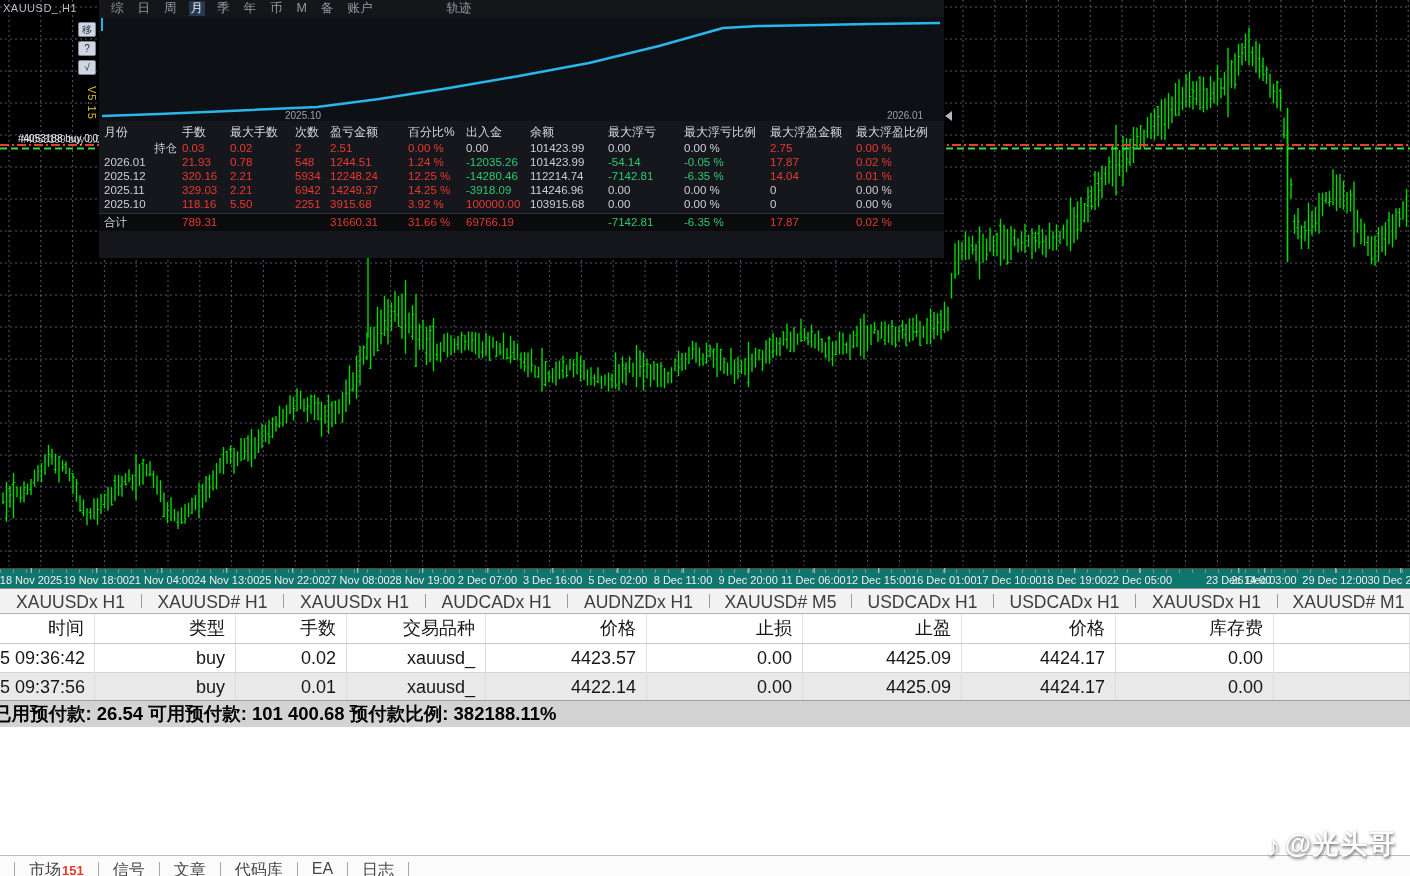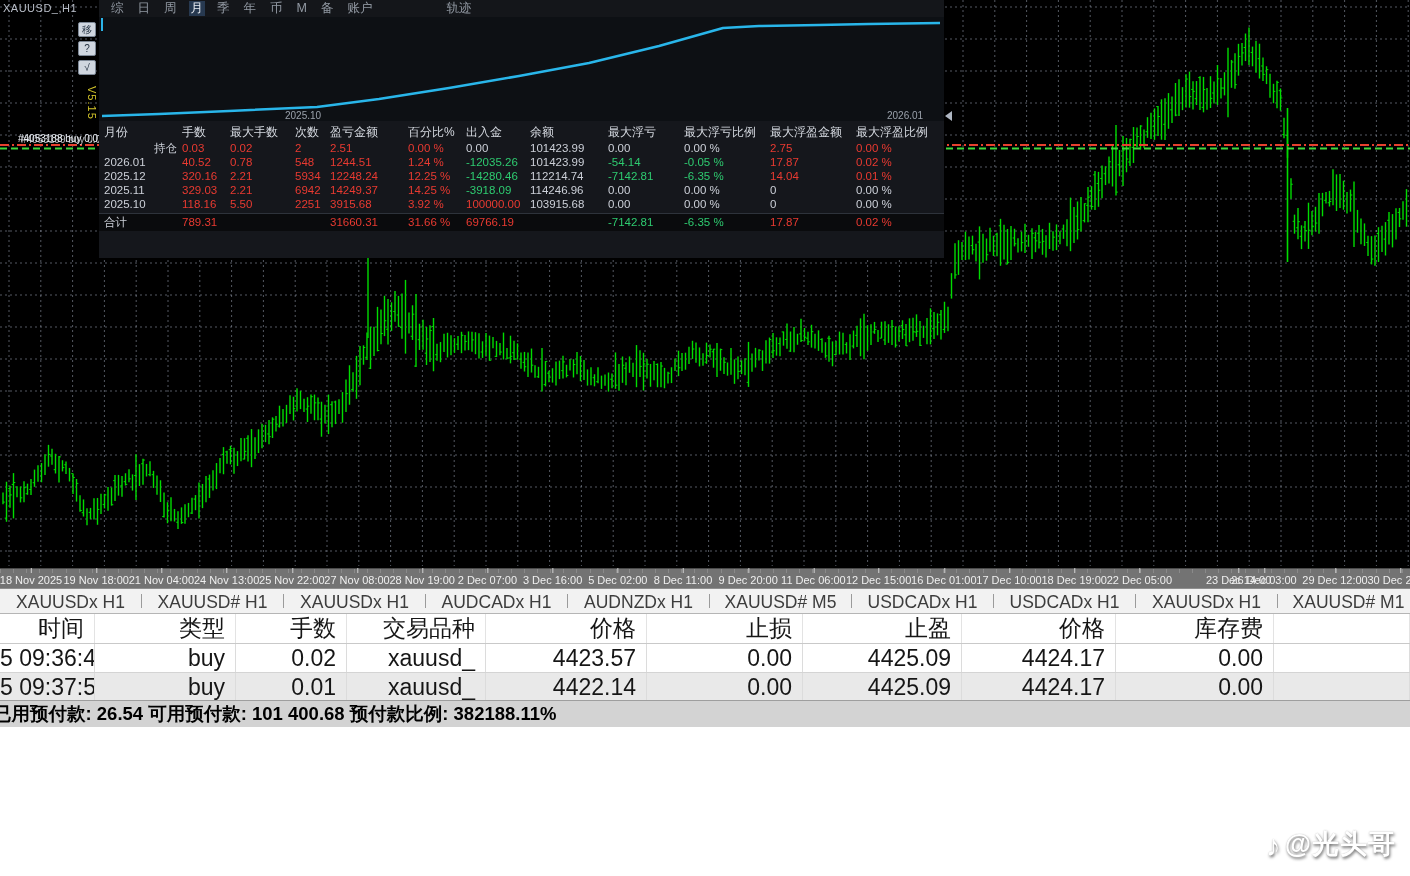--- a/index.html
+++ b/index.html
@@ -38,36 +38,36 @@
   .axis-label.l1{left:186px;}
   .axis-label.l2{left:788px;}
   .stats-table{position:relative;padding-top:3px;}
   .stats-row{display:flex;height:14px;line-height:14px;font-size:11.5px;}
   .stats-row.header{height:17px;line-height:17px;color:#d4d8df;font-size:12px;}
   .stats-row.total{height:17px;line-height:16px;background:#0a0b0d;border-top:1px solid #2e333b;margin-top:2px;}
   .stats-cell{overflow:hidden;white-space:nowrap;padding-left:5px;box-sizing:border-box;}
   .c-w{color:#ccd0d8;} .c-r{color:#e93a31;} .c-g{color:#2ecb70;}
 
   
-  .time-axis{position:absolute;left:0;top:568px;width:1410px;height:20px;background:#737373;border-top:1px solid #4a4a4a;box-sizing:border-box;}
+  .time-axis{position:absolute;left:0;top:568px;width:1410px;height:20px;background:#0f766e;border-top:1px solid #4a4a4a;box-sizing:border-box;}
   .time-axis .ticks{position:absolute;left:0;top:0;width:100%;height:4px;
       background:repeating-linear-gradient(to right,#8a8a8a 0px,#8a8a8a 1px,transparent 1px,transparent 13.1px);}
   .time-label{position:absolute;top:5px;transform:translateX(-50%);font-size:11px;color:#efefef;white-space:nowrap;}
   .time-label .tl-tick{position:absolute;left:50%;top:-6px;width:1px;height:5px;background:#d0d0d0;}
 
   
   .chart-tabs{position:absolute;left:0;top:588px;width:1410px;height:25px;background:#f2f2f2;
       border-top:1px solid #8f8f8f;box-sizing:border-box;display:flex;overflow:hidden;}
   .chart-tab{width:141px;flex:0 0 auto;text-align:center;font-size:17.5px;color:#3d3d3d;padding-top:3px;
       box-sizing:border-box;cursor:pointer;white-space:nowrap;overflow:hidden;}
   .tab-sep{width:1px;margin-top:5px;height:14px;background:#9b9b9b;flex:0 0 auto;}
 
   
   .trade-table{position:absolute;left:0;top:613px;width:1410px;height:87px;background:#fff;border-top:1px solid #b5b5b5;box-sizing:border-box;}
-  .trade-row{display:flex;height:29px;line-height:29px;font-size:23px;color:#161616;box-sizing:border-box;}
+  .trade-row{display:flex;height:29px;line-height:29px;font-size:18px;color:#161616;box-sizing:border-box;}
   .trade-row.r1{background:#ffffff;border-top:1px solid #c9c9c9;}
   .trade-row.r2{background:#e9e9e9;border-top:1px solid #d4d4d4;}
   .trade-cell{text-align:right;padding-right:10px;box-sizing:border-box;border-right:1px solid #dcdcdc;
       overflow:hidden;white-space:nowrap;}
   .trade-row.header .trade-cell{border-right:1px solid #e3e3e3;}
 
   
   .status-bar{position:absolute;left:0;top:700px;width:1410px;height:27px;background:#d3d3d3;
       border-top:1px solid #9e9e9e;box-sizing:border-box;line-height:26px;overflow:hidden;}
   .status-bar span{display:inline-block;margin-left:-7px;font-size:18.5px;font-weight:600;color:#000;white-space:nowrap;}
@@ -900,21 +900,21 @@
           <span class="stats-cell c-r" style="width: 58px;">0.00 %</span>
           <span class="stats-cell c-w" style="width: 64px;">0.00</span>
           <span class="stats-cell c-w" style="width: 78px;">101423.99</span>
           <span class="stats-cell c-w" style="width: 76px;">0.00</span>
           <span class="stats-cell c-w" style="width: 86px;">0.00 %</span>
           <span class="stats-cell c-r" style="width: 86px;">2.75</span>
           <span class="stats-cell c-r" style="width: 93px;">0.00 %</span>
         </div>
         <div class="stats-row">
           <span class="stats-cell c-w" style="width: 78px;">2026.01</span>
-          <span class="stats-cell c-r" style="width: 48px;">40.52</span>
+          <span class="stats-cell c-r" style="width: 48px;">21.93</span>
           <span class="stats-cell c-r" style="width: 65px;">0.78</span>
           <span class="stats-cell c-r" style="width: 35px;">548</span>
           <span class="stats-cell c-r" style="width: 78px;">1244.51</span>
           <span class="stats-cell c-r" style="width: 58px;">1.24 %</span>
           <span class="stats-cell c-g" style="width: 64px;">-12035.26</span>
           <span class="stats-cell c-w" style="width: 78px;">101423.99</span>
           <span class="stats-cell c-g" style="width: 76px;">-54.14</span>
           <span class="stats-cell c-g" style="width: 86px;">-0.05 %</span>
           <span class="stats-cell c-r" style="width: 86px;">17.87</span>
           <span class="stats-cell c-r" style="width: 93px;">0.02 %</span>
@@ -1062,18 +1062,33 @@
         <span class="trade-cell" style="width: 154px;">4424.17</span>
         <span class="trade-cell" style="width: 158px;">0.00</span>
         <span class="trade-cell" style="width: 136px;"></span>
       </div>
     </div>
 
   <div class="status-bar">
     <span>已用预付款: 26.54  可用预付款: 101 400.68  预付款比例: 382188.11%</span>
   </div>
 
+  <div class="footer-tabs" id="footer-tabs">
+      <span class="fsep"></span>
+      <span class="ftab">市场<span class="fbadge">151</span></span>
+      <span class="fsep"></span>
+      <span class="ftab">信号</span>
+      <span class="fsep"></span>
+      <span class="ftab">文章</span>
+      <span class="fsep"></span>
+      <span class="ftab">代码库</span>
+      <span class="fsep"></span>
+      <span class="ftab">EA</span>
+      <span class="fsep"></span>
+      <span class="ftab">日志</span>
+      <span class="fsep"></span>
+    </div>
 
   <div class="watermark">
     <span class="wm-logo">♪</span><span class="wm-text">@光头哥</span>
   </div>
 
 </div>
 
 </body></html>

